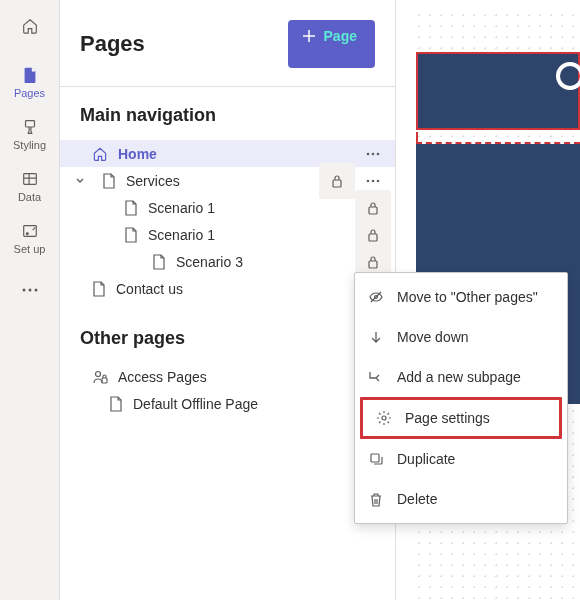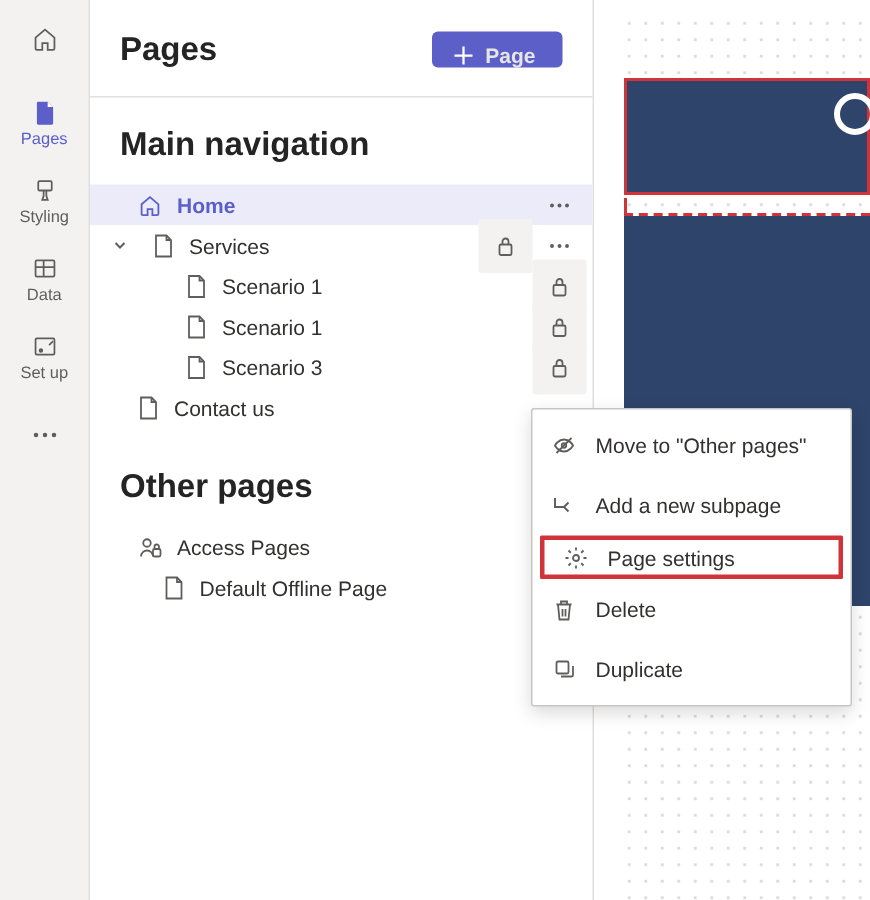--- a/index.html
+++ b/index.html
@@ -7,42 +7,42 @@
 .app { display: flex; height: 100%; }
 .rail { width: 60px; background: #f3f2f1; border-right: 1px solid #e1dfdd; display: flex; flex-direction: column; align-items: center; padding-top: 8px; }
 .rail-home { width: 40px; height: 36px; display: flex; align-items: center; justify-content: center; margin-bottom: 12px; }
 .rail-item { width: 52px; height: 52px; display: flex; flex-direction: column; align-items: center; justify-content: center; font-size: 11px; color: #605e5c; cursor: pointer; gap: 2px; }
 .rail-item.active { color: #5b5fc7; }
 .rail-item.active svg { fill: #5b5fc7; }
 .rail-icon { width: 20px; height: 20px; display: flex; align-items: center; justify-content: center; }
 .panel { flex: 0 0 336px; border-right: 1px solid #e1dfdd; display: flex; flex-direction: column; }
 .panel-header { display: flex; align-items: center; justify-content: space-between; padding: 20px 20px 18px 20px; }
 .panel-title { font-size: 22px; font-weight: 700; color: #242424; }
-.add-page-btn { background: #5b5fc7; color: #e5e5e5; border: none; padding: 8px 18px 0 14px; font-size: 14px; font-weight: 600; border-radius: 4px; display: flex; align-items: center; gap: 8px; cursor: pointer; }
+.add-page-btn { background: #5b5fc7; color: #5eead4; border: none; padding: 8px 18px 24px 14px; font-size: 14px; font-weight: 600; border-radius: 4px; display: flex; align-items: center; gap: 8px; cursor: pointer; }
 .add-page-btn svg { stroke: #fff; }
 .divider { height: 1px; background: #e1dfdd; margin: 0; }
-.section-title { font-size: 22px; font-weight: 700; padding: 18px 20px 14px 20px; color: #242424; }
+.section-title { font-size: 18px; font-weight: 700; padding: 18px 20px 14px 20px; color: #242424; }
 .tree { padding-bottom: 8px; }
 .tree-row { display: flex; align-items: center; height: 27px; padding-right: 4px; position: relative; }
 .tree-row.selected { background: #ebebf9; }
 .tree-label { display: flex; align-items: center; gap: 10px; flex: 1; cursor: pointer; height: 100%; }
 .tree-label.home-link { color: #5b5fc7; font-weight: 600; }
 .actions { display: flex; align-items: center; gap: 0; }
 .action-btn { width: 36px; height: 36px; display: flex; align-items: center; justify-content: center; cursor: pointer; border-radius: 2px; }
 .action-btn.lock { background: #f3f2f1; }
 .chev { width: 24px; display: flex; align-items: center; justify-content: center; }
 .canvas { flex: 1; background: #fff; position: relative; padding: 10px 0 0 18px; }
 .dot-grid { position: absolute; inset: 10px 0 0 18px; background-image: radial-gradient(#c8c6c4 1px, transparent 1px); background-size: 11px 11px; opacity: 0.6; }
 .hero-block { position: absolute; top: 52px; left: 20px; right: 0; height: 78px; background: #2e446b; border: 2px solid #d13438; }
 .hero-dash { position: absolute; top: 132px; left: 20px; right: 0; height: 12px; border-left: 2px solid #d13438; border-right: none; border-bottom: 2px dashed #d13438; }
 .hero-sub { position: absolute; top: 144px; left: 20px; right: 0; height: 260px; background: #2e446b; }
 .hero-circle { position: absolute; top: 62px; right: -4px; width: 28px; height: 28px; border: 4px solid #fff; border-radius: 50%; }
 .context-menu { position: absolute; top: 272px; left: 354px; width: 214px; background: #fff; border: 1px solid #c8c6c4; border-radius: 2px; box-shadow: 0 4px 12px rgba(0,0,0,0.15); z-index: 100; padding: 4px 0; }
 .menu-item { display: flex; align-items: center; height: 40px; padding: 0 12px; gap: 12px; cursor: pointer; font-size: 14px; color: #323130; }
-.menu-item.highlight { border: 3px solid #d13438; margin: 0 5px; height: 29px; border-radius: 1px; }
+.menu-item.highlight { border: 3px solid #d13438; margin: 0 5px; height: 42px; border-radius: 1px; }
 .menu-icon { width: 18px; height: 18px; display: flex; align-items: center; justify-content: center; flex-shrink: 0; }
 .vscode-icon { color: #0078d4; }
 </style>
 </head>
 <body>
 
 <div class="app">
 
   <div class="rail">
     <div class="rail-home">
@@ -192,21 +192,21 @@
           <div class="action-btn lock">
               <svg width="12" height="14" viewBox="0 0 12 14" fill="none" stroke="#605e5c" stroke-width="1.2">
                 <rect x="2" y="6" width="8" height="7" rx="1"></rect>
                 <path d="M4 6V4a2 2 0 114 0v2"></path>
               </svg>
             </div>
         </div>
       </div>
 
       <div class="tree-row">
-        <div class="tree-label" style="padding-left:64px">
+        <div class="tree-label" style="padding-left:92px">
           <svg width="14" height="16" viewBox="0 0 14 16" fill="none" stroke="#605e5c" stroke-width="1.2">
               <path d="M2 1h7l3 3v11H2V1z"></path>
               <path d="M9 1v3h3"></path>
             </svg>
           <span>Scenario 3</span>
         </div>
         <div class="actions">
           <div class="action-btn lock">
               <svg width="12" height="14" viewBox="0 0 12 14" fill="none" stroke="#605e5c" stroke-width="1.2">
                 <rect x="2" y="6" width="8" height="7" rx="1"></rect>
@@ -267,47 +267,55 @@
           <svg width="16" height="16" viewBox="0 0 16 16" fill="none" stroke="#605e5c" stroke-width="1.2">
             <path d="M2 8s2-4 6-4 6 4 6 4-2 4-6 4-6-4-6-4z"></path>
             <circle cx="8" cy="8" r="1.5"></circle>
             <path d="M3 13L13 3"></path>
           </svg>
         </span>
       <span>Move to "Other pages"</span>
     </div>
     <div class="menu-item">
       <span class="menu-icon">
+          <svg width="14" height="14" viewBox="0 0 14 14" fill="none" stroke="#605e5c" stroke-width="1.3">
+            <path d="M7 2v10M3 8l4 4 4-4"></path>
+          </svg>
+        </span>
+      <span>Move down</span>
+    </div>
+    <div class="menu-item">
+      <span class="menu-icon">
           <svg width="16" height="14" viewBox="0 0 16 14" fill="none" stroke="#605e5c" stroke-width="1.3">
             <path d="M2 2v6h6M8 8l3-3M8 8l3 3"></path>
           </svg>
         </span>
       <span>Add a new subpage</span>
     </div>
     <div class="menu-item highlight">
       <span class="menu-icon">
           <svg width="16" height="16" viewBox="0 0 16 16" fill="none" stroke="#605e5c" stroke-width="1.2">
             <circle cx="8" cy="8" r="2"></circle>
             <path d="M8 1v2M8 13v2M1 8h2M13 8h2M3 3l1.5 1.5M11.5 11.5L13 13M13 3l-1.5 1.5M4.5 11.5L3 13"></path>
           </svg>
         </span>
       <span>Page settings</span>
     </div>
     <div class="menu-item">
       <span class="menu-icon">
-          <svg width="14" height="15" viewBox="0 0 14 15" fill="none" stroke="#605e5c" stroke-width="1.2">
-            <path d="M2 4h10M5 4V2h4v2M3 4l1 10h6l1-10M6 7v5M8 7v5"></path>
-          </svg>
-        </span>
-      <span>Delete</span>
-    </div>
-    <div class="menu-item">
-      <span class="menu-icon">
           <svg width="15" height="15" viewBox="0 0 15 15" fill="none" stroke="#605e5c" stroke-width="1.2">
             <rect x="2" y="2" width="8" height="8" rx="1"></rect>
             <path d="M5 12h7a1 1 0 001-1V5"></path>
           </svg>
         </span>
       <span>Duplicate</span>
     </div>
+    <div class="menu-item">
+      <span class="menu-icon">
+          <svg width="14" height="15" viewBox="0 0 14 15" fill="none" stroke="#605e5c" stroke-width="1.2">
+            <path d="M2 4h10M5 4V2h4v2M3 4l1 10h6l1-10M6 7v5M8 7v5"></path>
+          </svg>
+        </span>
+      <span>Delete</span>
+    </div>
   </div>
 
 </div>
 
 </body></html>

